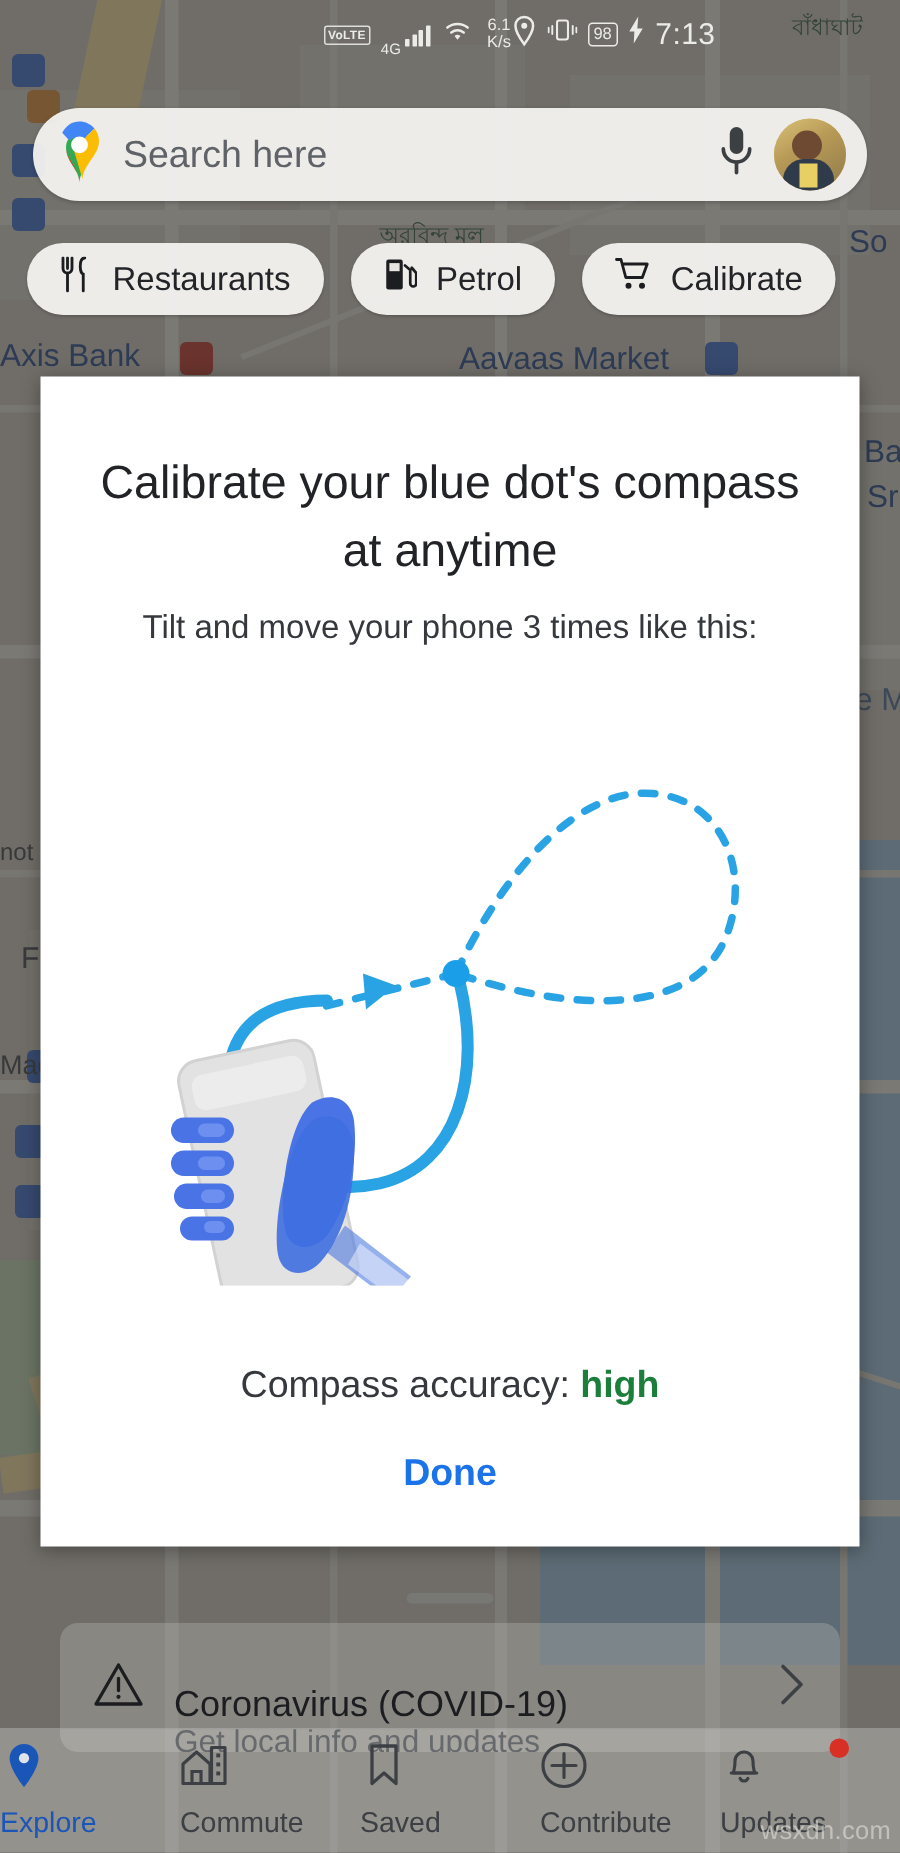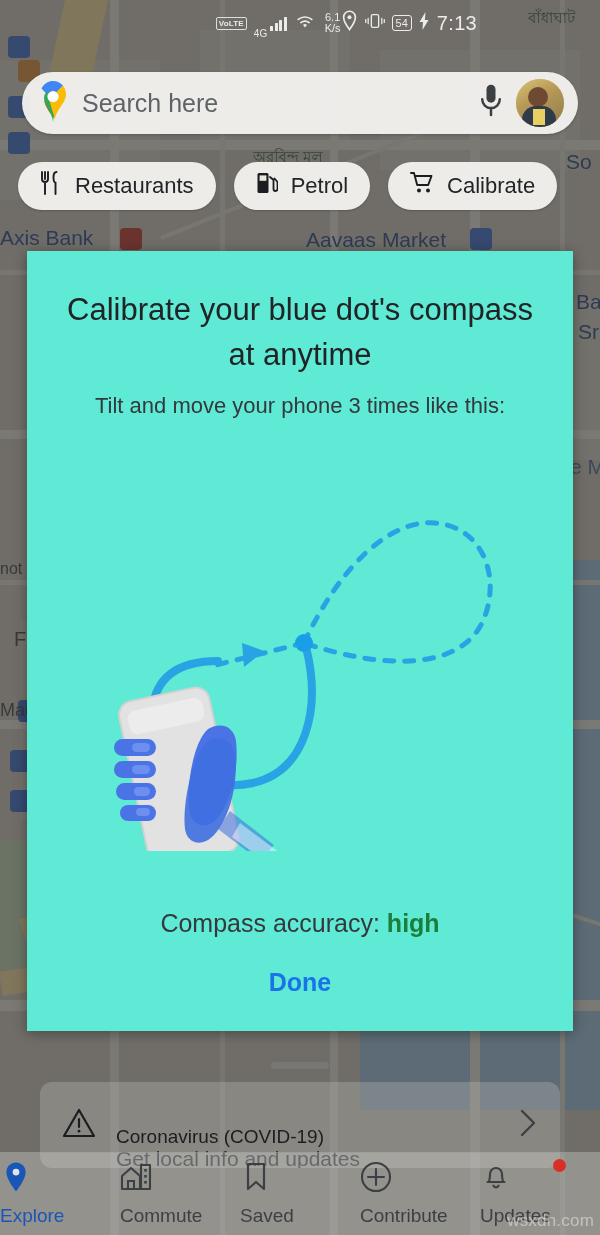--- a/index.html
+++ b/index.html
@@ -187,27 +187,27 @@
     white-space: nowrap;
   }
 
   
   #calibration-dialog {
     position: absolute;
     left: 27px;
     top: 251px;
     width: 546px;
     height: 780px;
-    background: #5eead4;
+    background: #ffffff;
     z-index: 60;
     box-shadow: 0 2px 12px rgba(0,0,0,.35);
     display: flex;
     flex-direction: column;
     box-sizing: border-box;
-    padding: 36px 24px 26px;
+    padding: 48px 24px 26px;
   }
   #dialog-title {
     font-size: 31px;
     line-height: 1.46;
     color: #212326;
     text-align: center;
     font-weight: normal;
     margin: 0 14px;
   }
   #dialog-subtitle {
@@ -267,21 +267,21 @@
     box-sizing: border-box;
     padding: 0 22px;
     display: flex;
     align-items: center;
     gap: 20px;
     z-index: 30;
     overflow: hidden;
   }
   #covid-texts { flex: 1; }
   #covid-title {
-    font-size: 19px;
+    font-size: 24px;
     color: #1b1d20;
     line-height: 1.1;
     margin-top: 48px;
   }
   #covid-subtitle {
     font-size: 21px;
     color: #30343a;
   }
 
   
@@ -422,21 +422,21 @@
           <path d="M8 1.2c-3.1 0-5.6 2.5-5.6 5.6C2.4 11 8 18.6 8 18.6s5.6-7.6 5.6-11.8c0-3.1-2.5-5.6-5.6-5.6z" fill="none" stroke="#ebebe8" stroke-width="1.6"></path>
           <circle cx="8" cy="6.8" r="1.9" fill="#ebebe8"></circle>
         </svg>
       </span>
       <span>
         <svg width="20" height="20" viewBox="0 0 22 20">
           <rect x="7" y="3" width="8" height="14" rx="1.6" fill="none" stroke="#ebebe8" stroke-width="1.5"></rect>
           <path d="M3.5 7v6M0.8 8.4v3.2M18.5 7v6M21.2 8.4v3.2" stroke="#ebebe8" stroke-width="1.4" stroke-linecap="round"></path>
         </svg>
       </span>
-      <span class="battery-box">54</span>
+      <span class="battery-box">98</span>
       <span>
         <svg width="11" height="18" viewBox="0 0 10 18">
             <path d="M6 0L0 10h3.4L3 18l6-10H5.4z" fill="#ebebe8"></path>
           </svg>
       </span>
       <span class="clock">7:13</span>
     </div>
   </div>
 
   <div id="search-bar">

